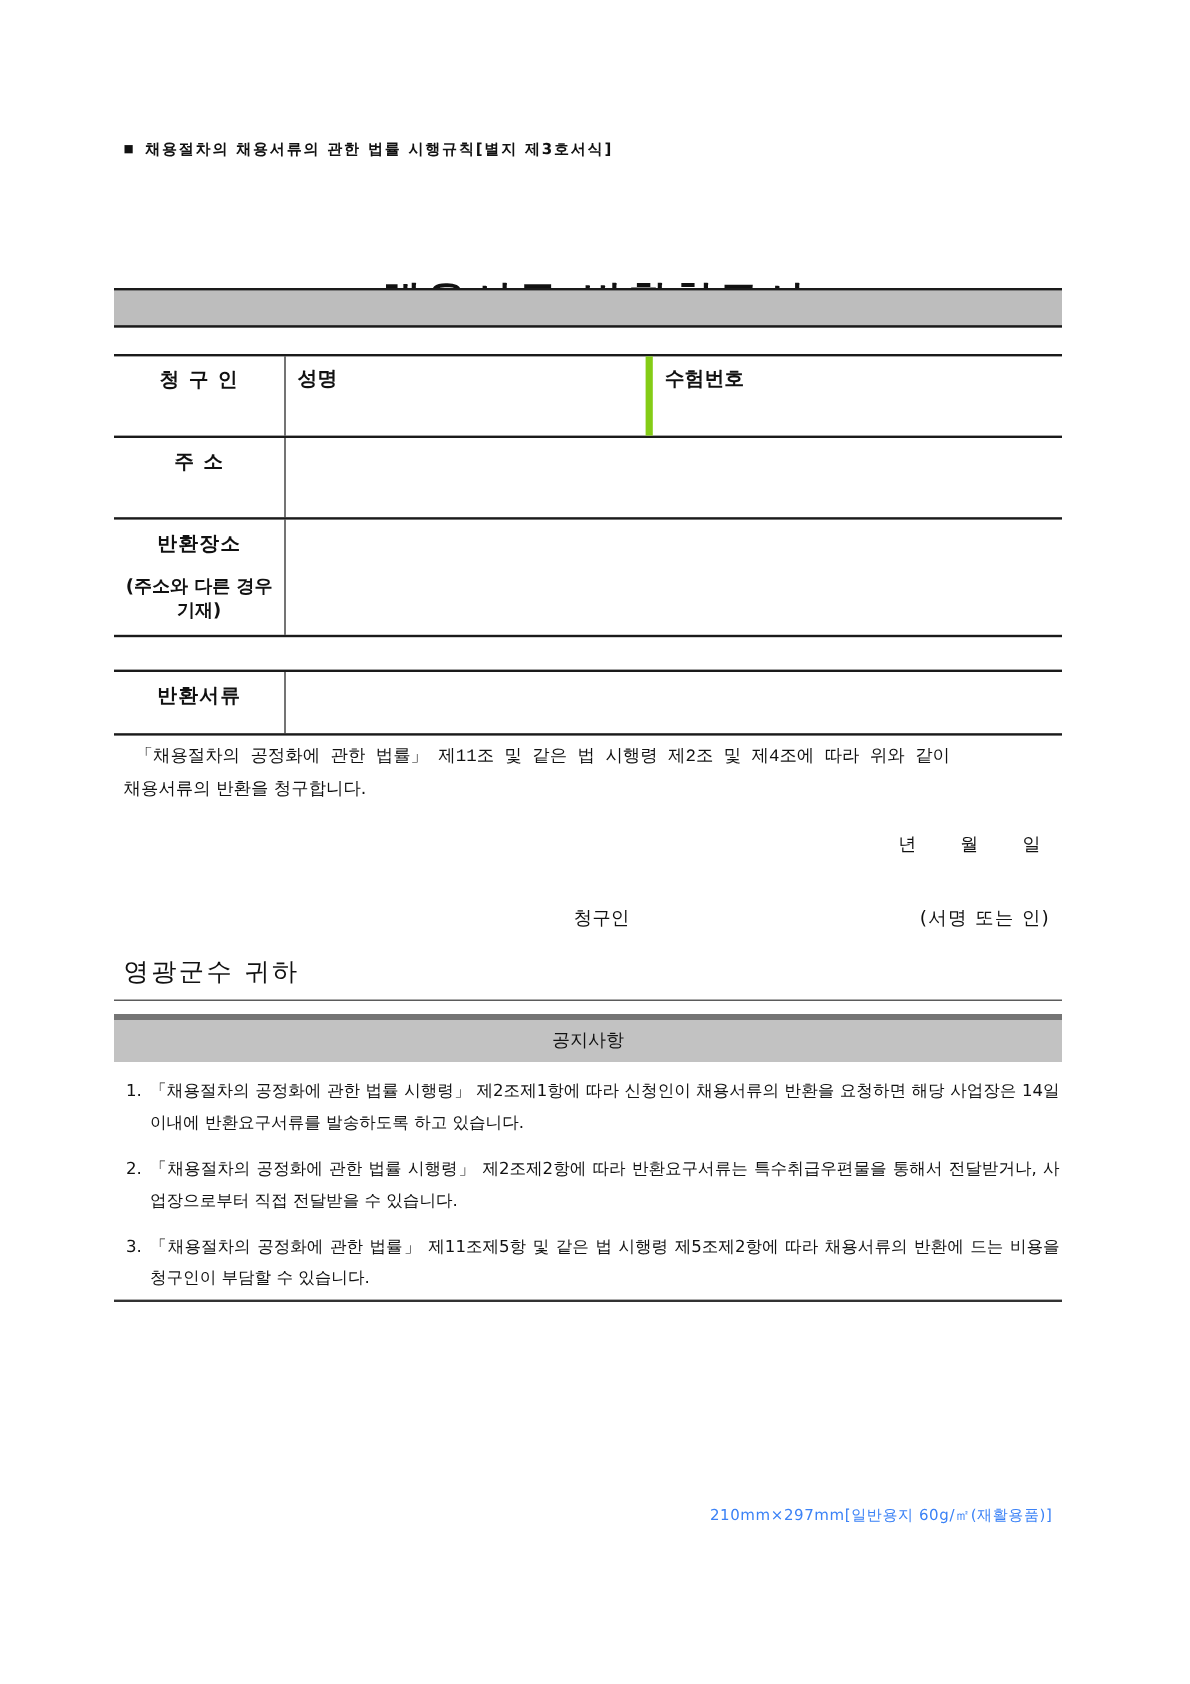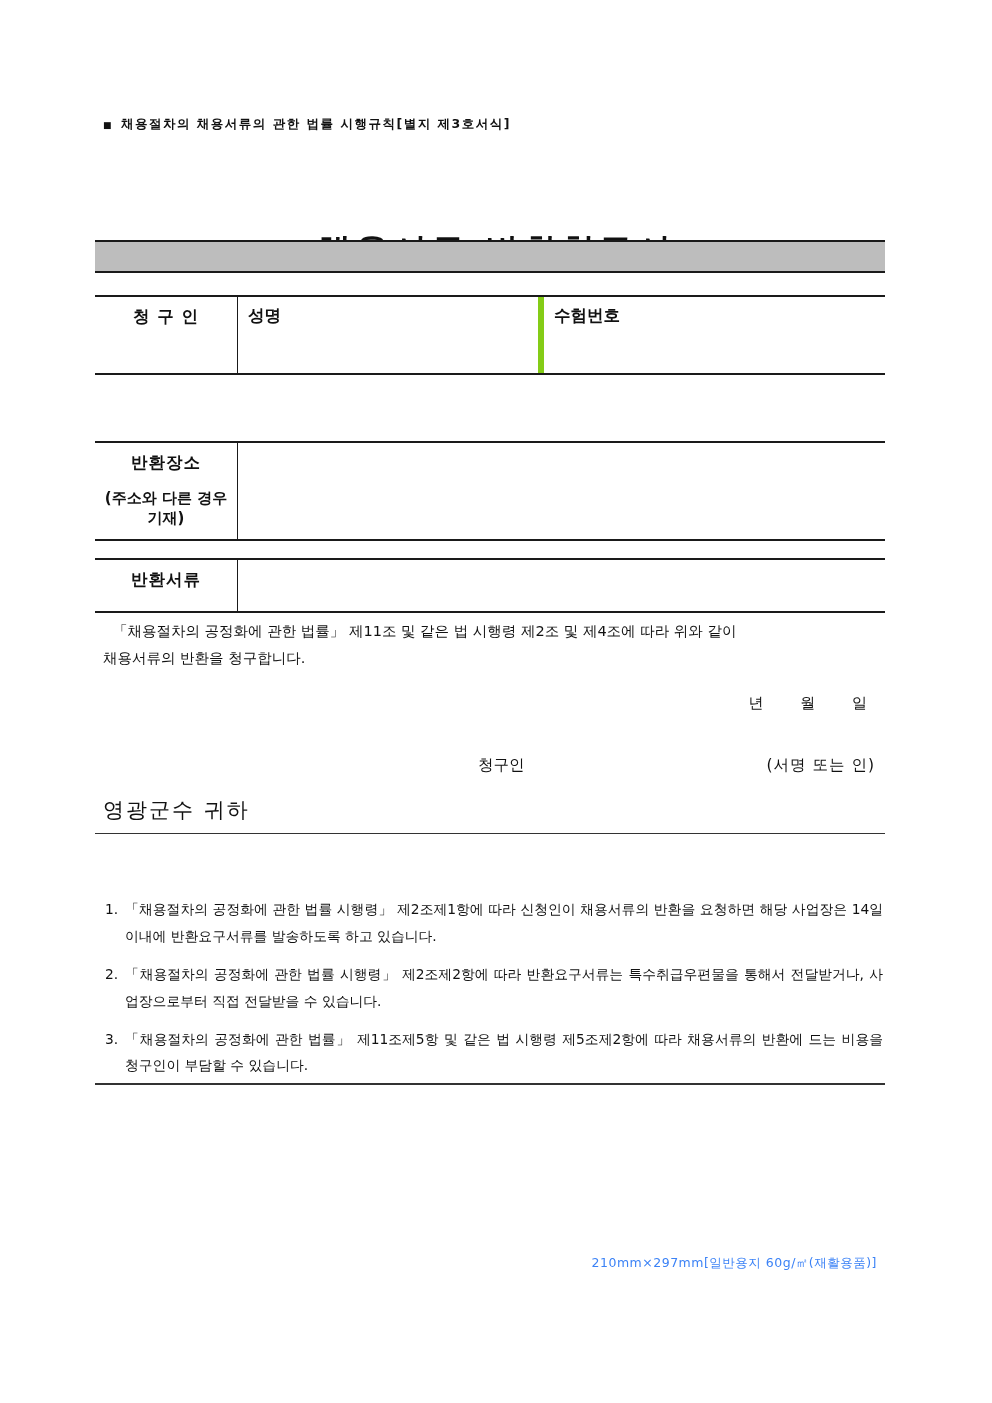--- a/index.html
+++ b/index.html
@@ -64,41 +64,41 @@
     border-right: 1px solid #1a1a1a;
   }
   .ft-label .sub { font-size: 15px; letter-spacing: 0; line-height: 1.35; margin-top: 14px; }
   .ft-cell {
     flex: 1;
     padding: 8px 10px;
     font-weight: bold;
     font-size: 16.5px;
   }
   .ft-cell.mid { border-right: 6px solid #84cc16; }
-  .row-applicant { height: 78px; }
+  .row-applicant { height: 68px; }
   .row-applicant .ft-cell.mid { flex: 0 0 306px; }
   .row-address { height: 68px; }
   .row-place { height: 100px; }
 
   .docs-table {
     position: absolute;
     left: 95px; top: 558px;
     width: 790px;
   }
   .row-docs { height: 55px; border-bottom: 2px solid #1a1a1a; }
 
   
   .statement {
     position: absolute;
     left: 103px; top: 618px;
     width: 780px;
     font-size: 14.5px;
     line-height: 1.85;
   }
-  .statement .l1 { text-indent: 10px; }
+  .statement .l1 { text-indent: 10px; font-family: Liberation Mono, monospace; }
 
   
   .date-line {
     position: absolute;
     left: 95px; top: 694px; width: 790px;
     text-align: right;
     font-size: 15px;
     padding-right: 18px;
   }
   .date-line span { margin-left: 32px; }
@@ -185,20 +185,21 @@
       <div class="ft-cell mid">
         <span>성명</span>
         <span></span>
       </div>
       <div class="ft-cell">
         <span>수험번호</span>
         <span></span>
       </div>
     </div>
     <div class="ft-row row-address">
+      <div class="ft-label">주 소</div>
       <div class="ft-cell"></div>
     </div>
     <div class="ft-row row-place last">
       <div class="ft-label">
         <div>반환장소</div>
         <div class="sub">(주소와 다른 경우 기재)</div>
       </div>
       <div class="ft-cell"></div>
     </div>
   </div>
@@ -223,20 +224,21 @@
 
   <div class="sign-line">
     <span class="signer">청구인</span>
     <span class="sign-note">(서명 또는 인)</span>
   </div>
 
   <div class="addressee">영광군수 귀하</div>
 
   <div class="thin-rule"></div>
 
+  <div class="notice-bar">공지사항</div>
 
   <div class="notice-list">
     <div class="notice-item">
       <span class="num">1.</span>
       <span class="txt">「채용절차의 공정화에 관한 법률 시행령」  제2조제1항에 따라 신청인이 채용서류의 반환을 요청하면 해당 사업장은 14일 이내에 반환요구서류를 발송하도록 하고 있습니다.</span>
     </div>
     <div class="notice-item">
       <span class="num">2.</span>
       <span class="txt">「채용절차의 공정화에 관한 법률 시행령」  제2조제2항에 따라 반환요구서류는 특수취급우편물을 통해서 전달받거나, 사업장으로부터 직접 전달받을 수 있습니다.</span>
     </div>

